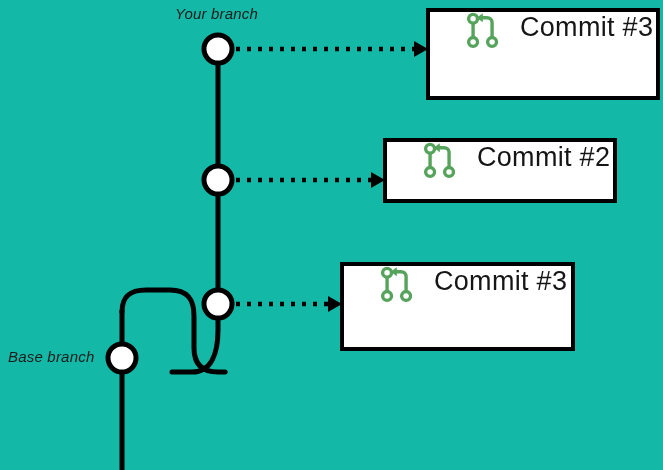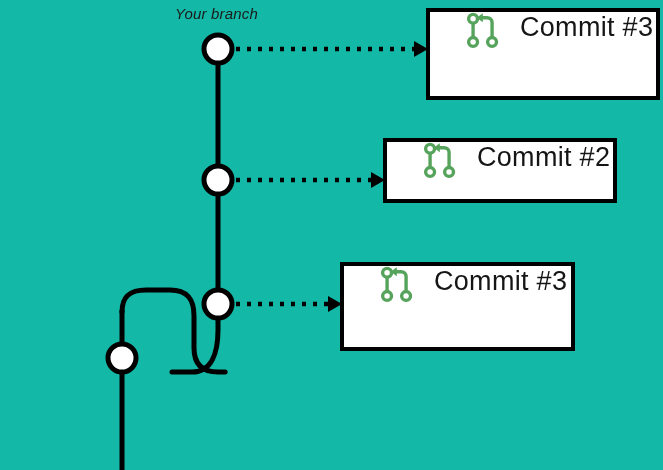--- a/index.html
+++ b/index.html
@@ -108,20 +108,21 @@
       <polygon points="371,172 385,180 371,188" fill="#000000"></polygon>
     </g>
     <g>
       <line x1="236" y1="304" x2="328" y2="304" stroke="#000000" stroke-width="4.5" stroke-dasharray="4 7" stroke-linecap="butt"></line>
       <polygon points="328,296 342,304 328,312" fill="#000000"></polygon>
     </g>
   </svg>
 
   <div class="branch-label" id="label-your-branch">Your branch</div>
 
+  <div class="branch-label" id="label-base-branch">Base branch</div>
 
   <div class="commit-card" id="commit-card-3">
     <svg class="commit-icon" viewBox="0 0 16 18" xmlns="http://www.w3.org/2000/svg">
       <g fill="none" stroke="#56a35c" stroke-width="1.6">
         <circle cx="3.3" cy="3.2" r="2.1"></circle>
         <circle cx="3.3" cy="14.2" r="2.1"></circle>
         <circle cx="12.3" cy="14.2" r="2.1"></circle>
         <path d="M3.3,5.4 L3.3,12.0"></path>
         <path d="M12.3,12.0 L12.3,5.0 C12.3,3.6 11.3,2.7 9.9,2.7 L7.0,2.7"></path>
       </g>

